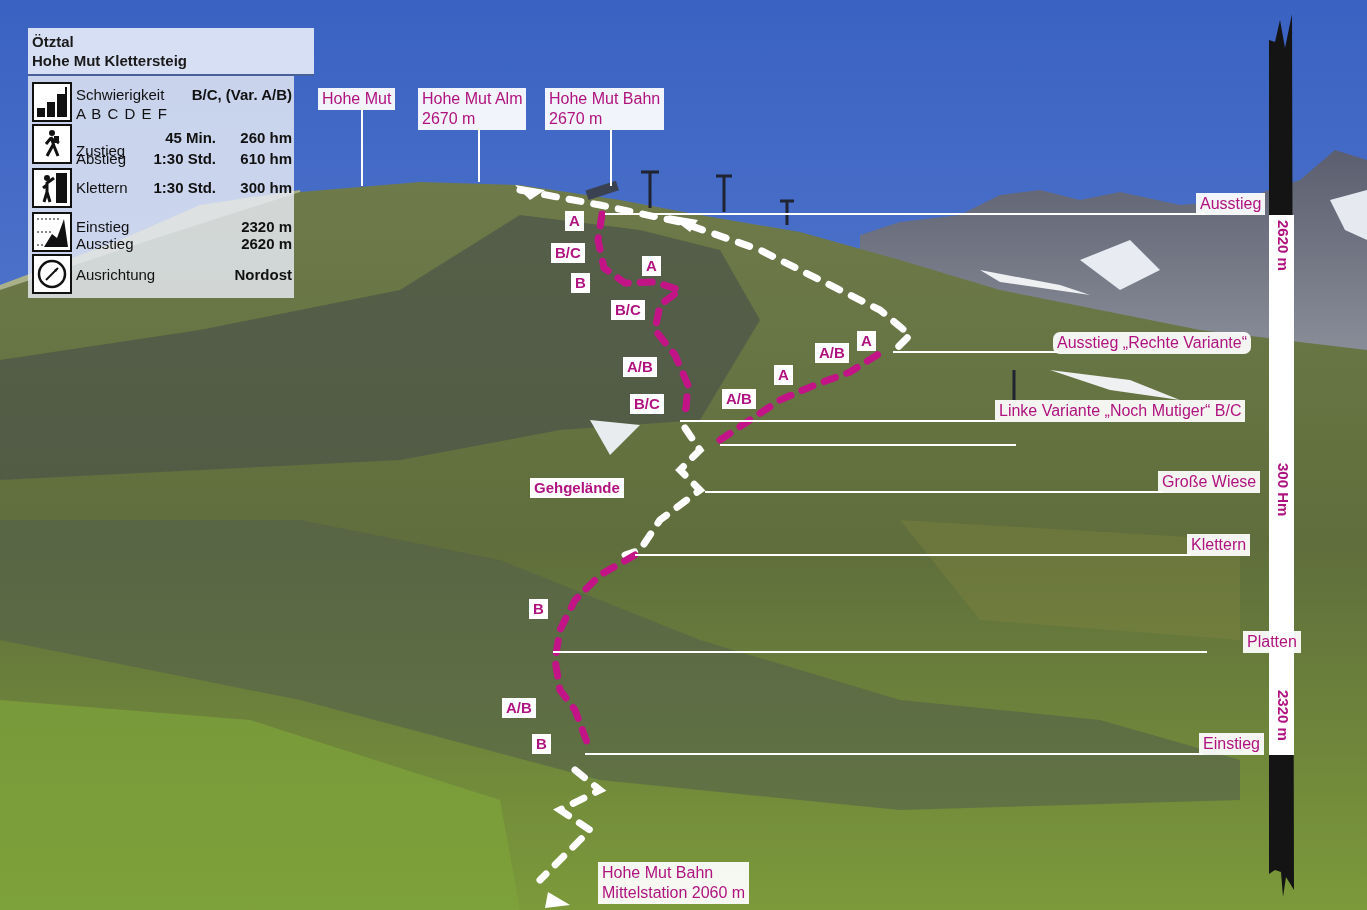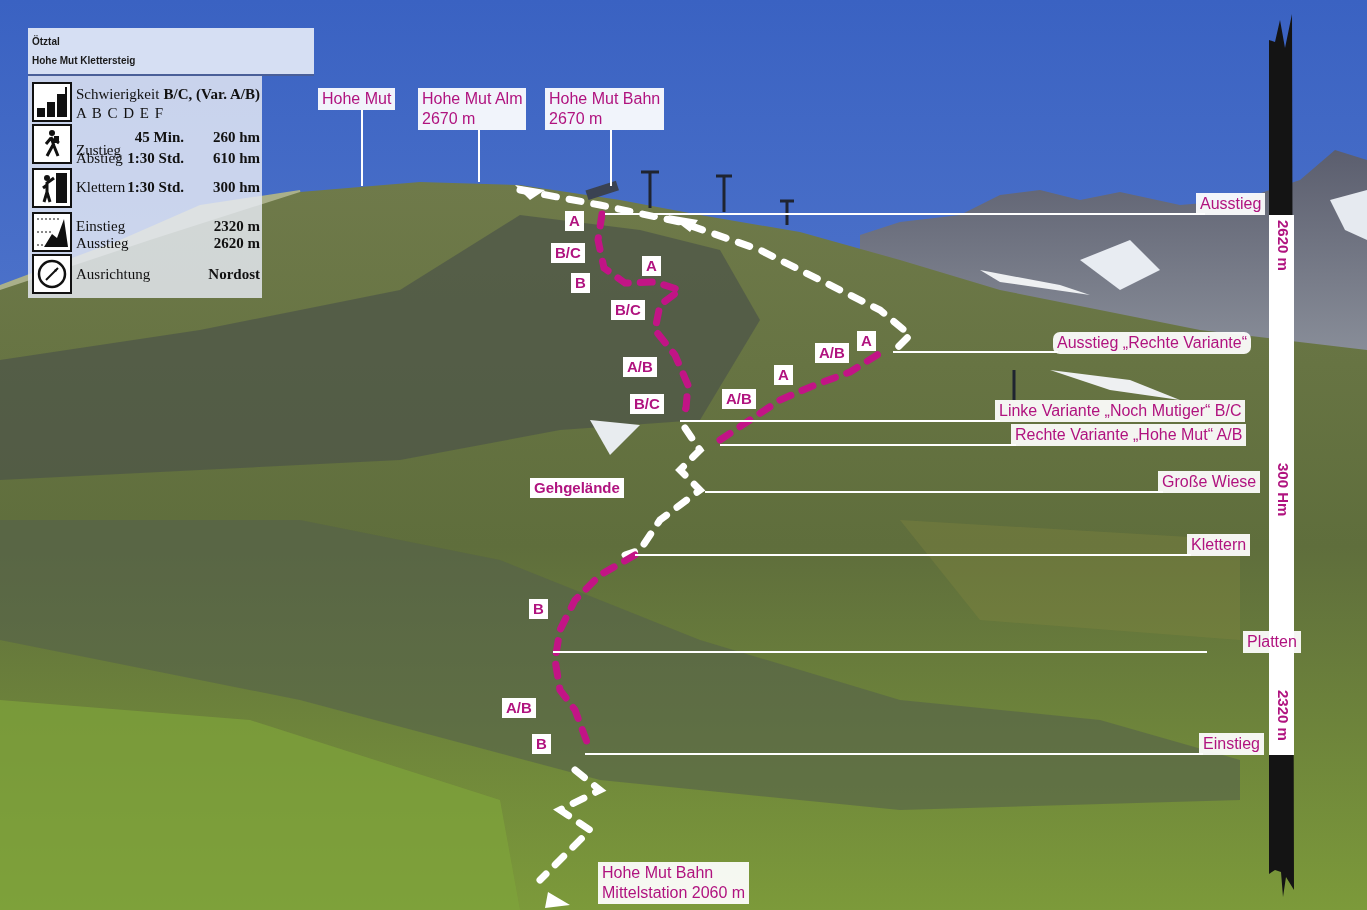--- a/index.html
+++ b/index.html
@@ -1,22 +1,22 @@
 <!DOCTYPE html>
 <html><head>
 <meta charset="utf-8">
 <style>
   html,body{margin:0;padding:0;}
   body{width:1367px;height:910px;overflow:hidden;position:relative;font-family:"Liberation Sans",sans-serif;background:#3d67c4;}
   .scene{position:absolute;left:0;top:0;width:1367px;height:910px;}
   .infobox{position:absolute;left:28px;top:28px;width:286px;height:270px;}
   .info-title{position:absolute;left:0;top:0;width:286px;height:46px;background:rgba(226,232,246,0.93);border-bottom:2px solid #4a5f98;}
-  .info-title div{font-weight:bold;font-size:10px;color:#1a1a1a;line-height:19px;padding-left:4px;}
+  .info-title div{font-weight:bold;font-size:15px;color:#1a1a1a;line-height:19px;padding-left:4px;}
   .info-title .t1{padding-top:4px;}
-  .info-body{position:absolute;left:0;top:48px;width:234px;height:222px;background:rgba(232,236,245,0.82);font-family:Liberation Serif, serif;}
+  .info-body{position:absolute;left:0;top:48px;width:266px;height:222px;background:rgba(232,236,245,0.82);}
   .icon-box{position:absolute;left:4px;width:40px;height:40px;border:2px solid #111;background:#fff;box-sizing:border-box;}
   .row-label{position:absolute;left:48px;font-size:15px;color:#111;}
   .row-v1{position:absolute;font-size:15px;font-weight:bold;color:#111;text-align:right;}
   .row-v2{position:absolute;right:2px;font-size:15px;font-weight:bold;color:#111;text-align:right;}
   .tag{position:absolute;background:rgba(255,255,255,0.93);color:#b0137f;font-size:16px;line-height:20px;padding:1px 4px;white-space:nowrap;}
   .grade{position:absolute;background:#fff;color:#b0137f;font-weight:bold;font-size:15px;line-height:18px;padding:1px 4px;}
   .leader{position:absolute;background:#fff;height:2px;}
   .scale-txt{position:absolute;color:#b0137f;font-weight:bold;font-size:15px;transform:rotate(90deg);transform-origin:left top;white-space:nowrap;}
 </style>
 </head>
@@ -114,21 +114,20 @@
       <div>2670 m</div>
     </div>
   <div class="tag" style="left:545px;top:88px;">
       <div>Hohe Mut Bahn</div>
       <div>2670 m</div>
     </div>
 
   <div class="tag" style="left:1196px;top:193px;">Ausstieg</div>
   <div class="tag" style="left:1053px;top:332px;border-radius:7px;">Ausstieg „Rechte Variante“</div>
   <div class="tag" style="left:995px;top:400px;">Linke Variante „Noch Mutiger“ B/C</div>
-  <div class="tag" style="left:1011px;top:424px;">Rechte Variante „Hohe Mut“ A/B</div>
   <div class="tag" style="left:1158px;top:471px;">Große Wiese</div>
   <div class="tag" style="left:1187px;top:534px;">Klettern</div>
   <div class="tag" style="left:1203px;top:631px;margin-left:40px;">Platten</div>
   <div class="tag" style="left:1199px;top:733px;">Einstieg</div>
 
   <div class="grade" style="left:565px;top:211px;">A</div>
   <div class="grade" style="left:551px;top:243px;">B/C</div>
   <div class="grade" style="left:571px;top:273px;">B</div>
   <div class="grade" style="left:642px;top:256px;">A</div>
   <div class="grade" style="left:611px;top:300px;">B/C</div>

